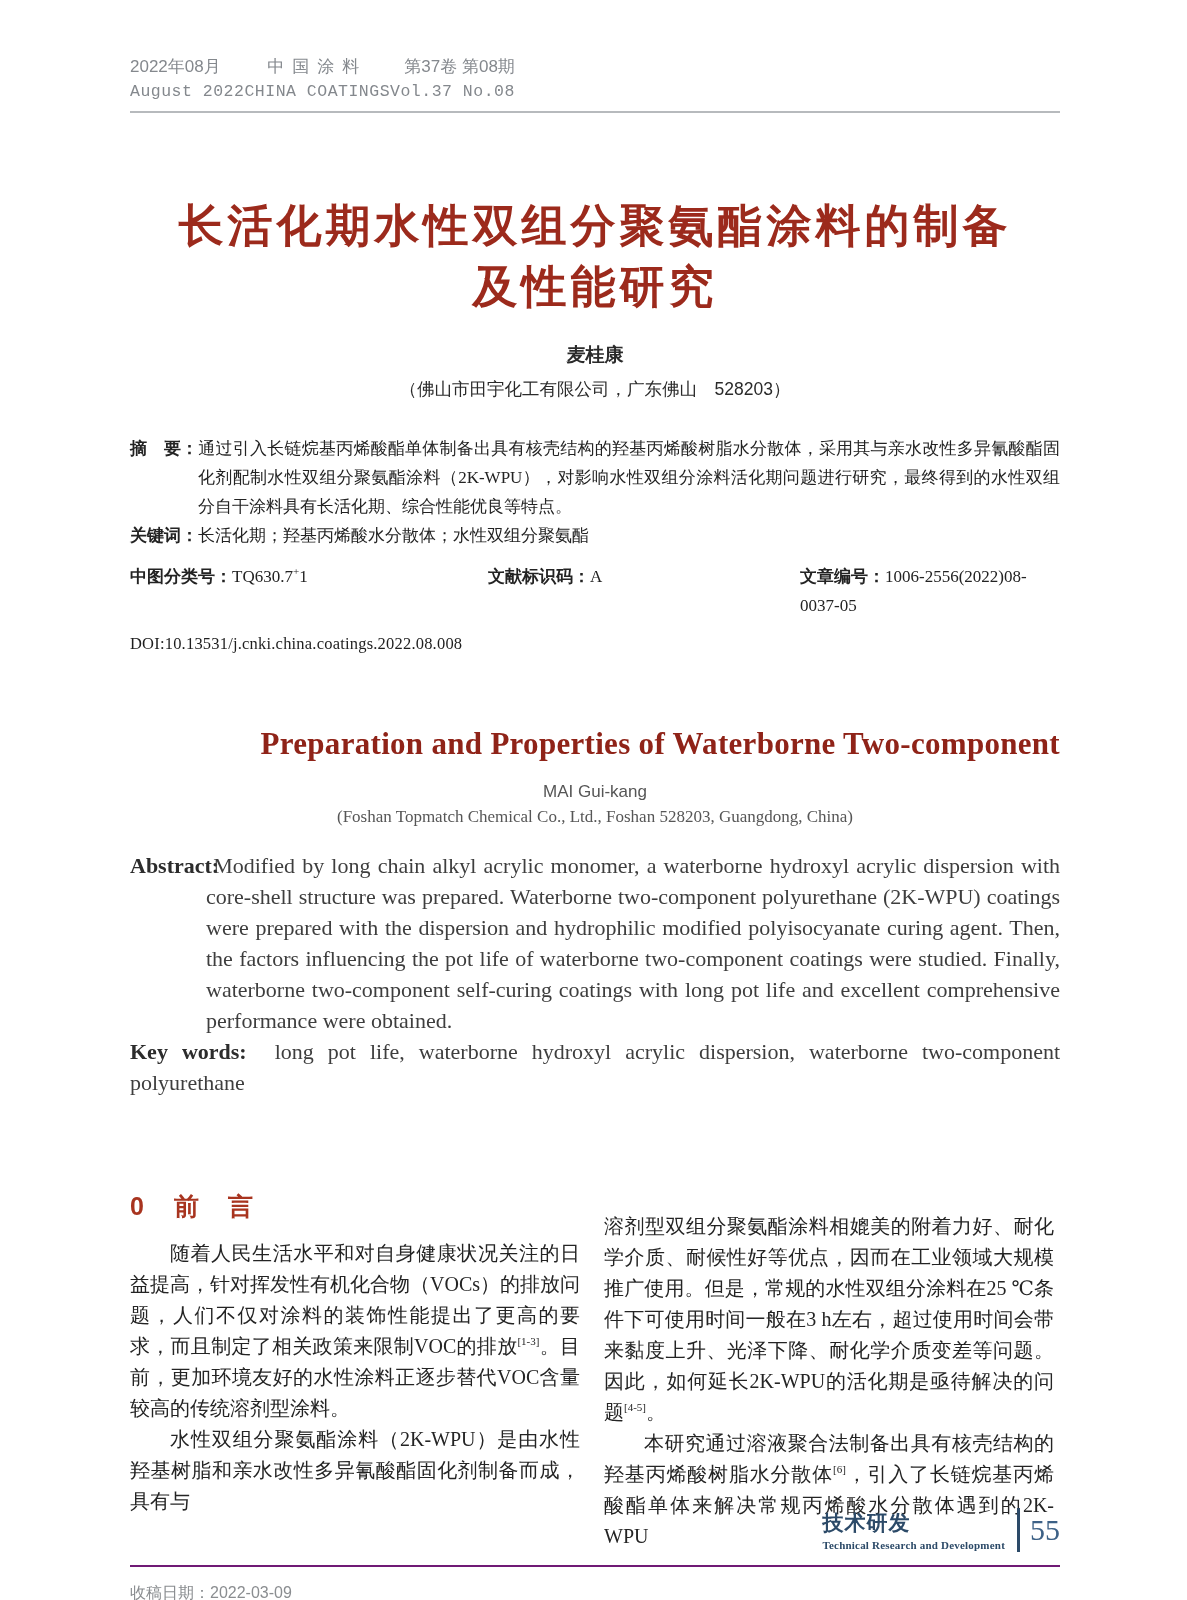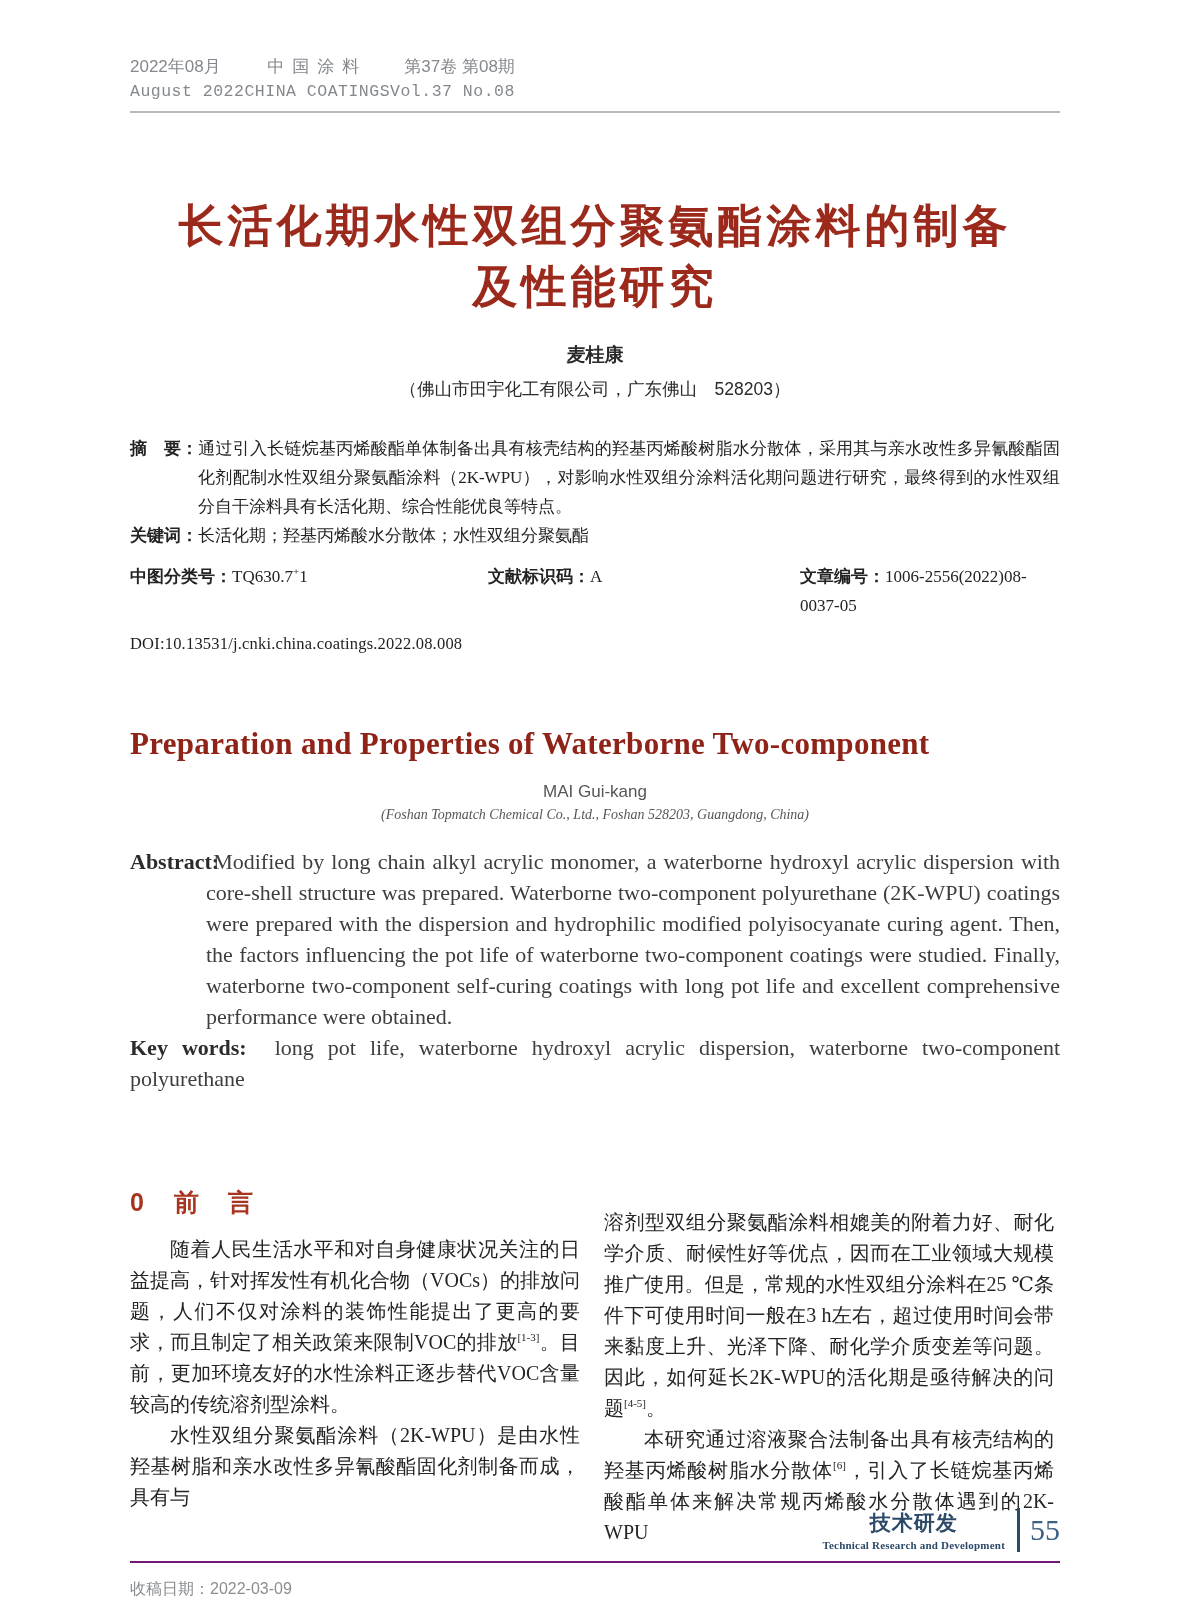--- a/index.html
+++ b/index.html
@@ -49,27 +49,27 @@
   .hang > .label { display:inline-block; width:68px; margin-left:-68px; }
   .meta-row { display:flex; margin-top:12px; }
   .meta-row .item1 { flex:0 0 358px; }
   .meta-row .item2 { flex:0 0 272px; }
   .meta-row .item3 { flex:1 1 auto;margin-left:40px; }
   .doi-line { margin-top:9px; font-size:16.5px; letter-spacing:0.2px; color:#1e1e1e; }
   sup { font-size:11px; vertical-align:super; line-height:0; }
 
   
   .title-en {
-    margin-top:62px; text-align:left;
+    margin-top:62px; text-align:right;
     font-weight:bold; font-size:31px; line-height:47px;
     color:#8f2318; letter-spacing:0.3px;font-family:Liberation Serif, serif;
   }
   .byline-en { text-align:center; color:#565656; }
   .byline-en .author { margin-top:15px; font-size:17px; font-family:"Liberation Sans","DejaVu Sans",sans-serif; }
-  .byline-en .affiliation { margin-top:5px; font-size:14px; font-style:italic; }
+  .byline-en .affiliation { margin-top:5px; font-size:17px; }
 
   .meta-en { margin-top:23px; font-size:22px; line-height:31px; color:#3e3e3e; text-align:justify; }
   .meta-en .label { font-weight:bold; color:#2c2c2c; }
   .hang-en { padding-left:76px; }
   .hang-en > .label { display:inline-block; width:76px; margin-left:-76px; }
 
   
   .body-cols { display:flex; gap:24px; margin-top:92px; }
   .col { width:450px; }
   .col.right { padding-top:21px; }
@@ -91,21 +91,21 @@
   .footnote-block p {
     font-size:16px; line-height:30px; color:#8a8d90;
     font-family:"Liberation Sans","DejaVu Sans",sans-serif;
   }
 
   
   .colophon {
     position:absolute; right:127px; bottom:48px;
     display:flex; align-items:center;
   }
-  .colophon .names { text-align:center; }
+  .colophon .names { text-align:left; }
   .colophon .cn {
     font-family:"Liberation Sans","DejaVu Sans",sans-serif;
     font-weight:bold; font-size:21px; letter-spacing:1px; color:#2c4a68;
   }
   .colophon .en {
     font-size:11px; font-weight:bold; color:#2c4a68; letter-spacing:0.2px;
     margin-top:2px;
   }
   .colophon .bar { width:3px; height:44px; background:#2c4a68; margin:0 10px 0 12px; }
   .colophon .pageno { font-size:30px; color:#3d6186; }

